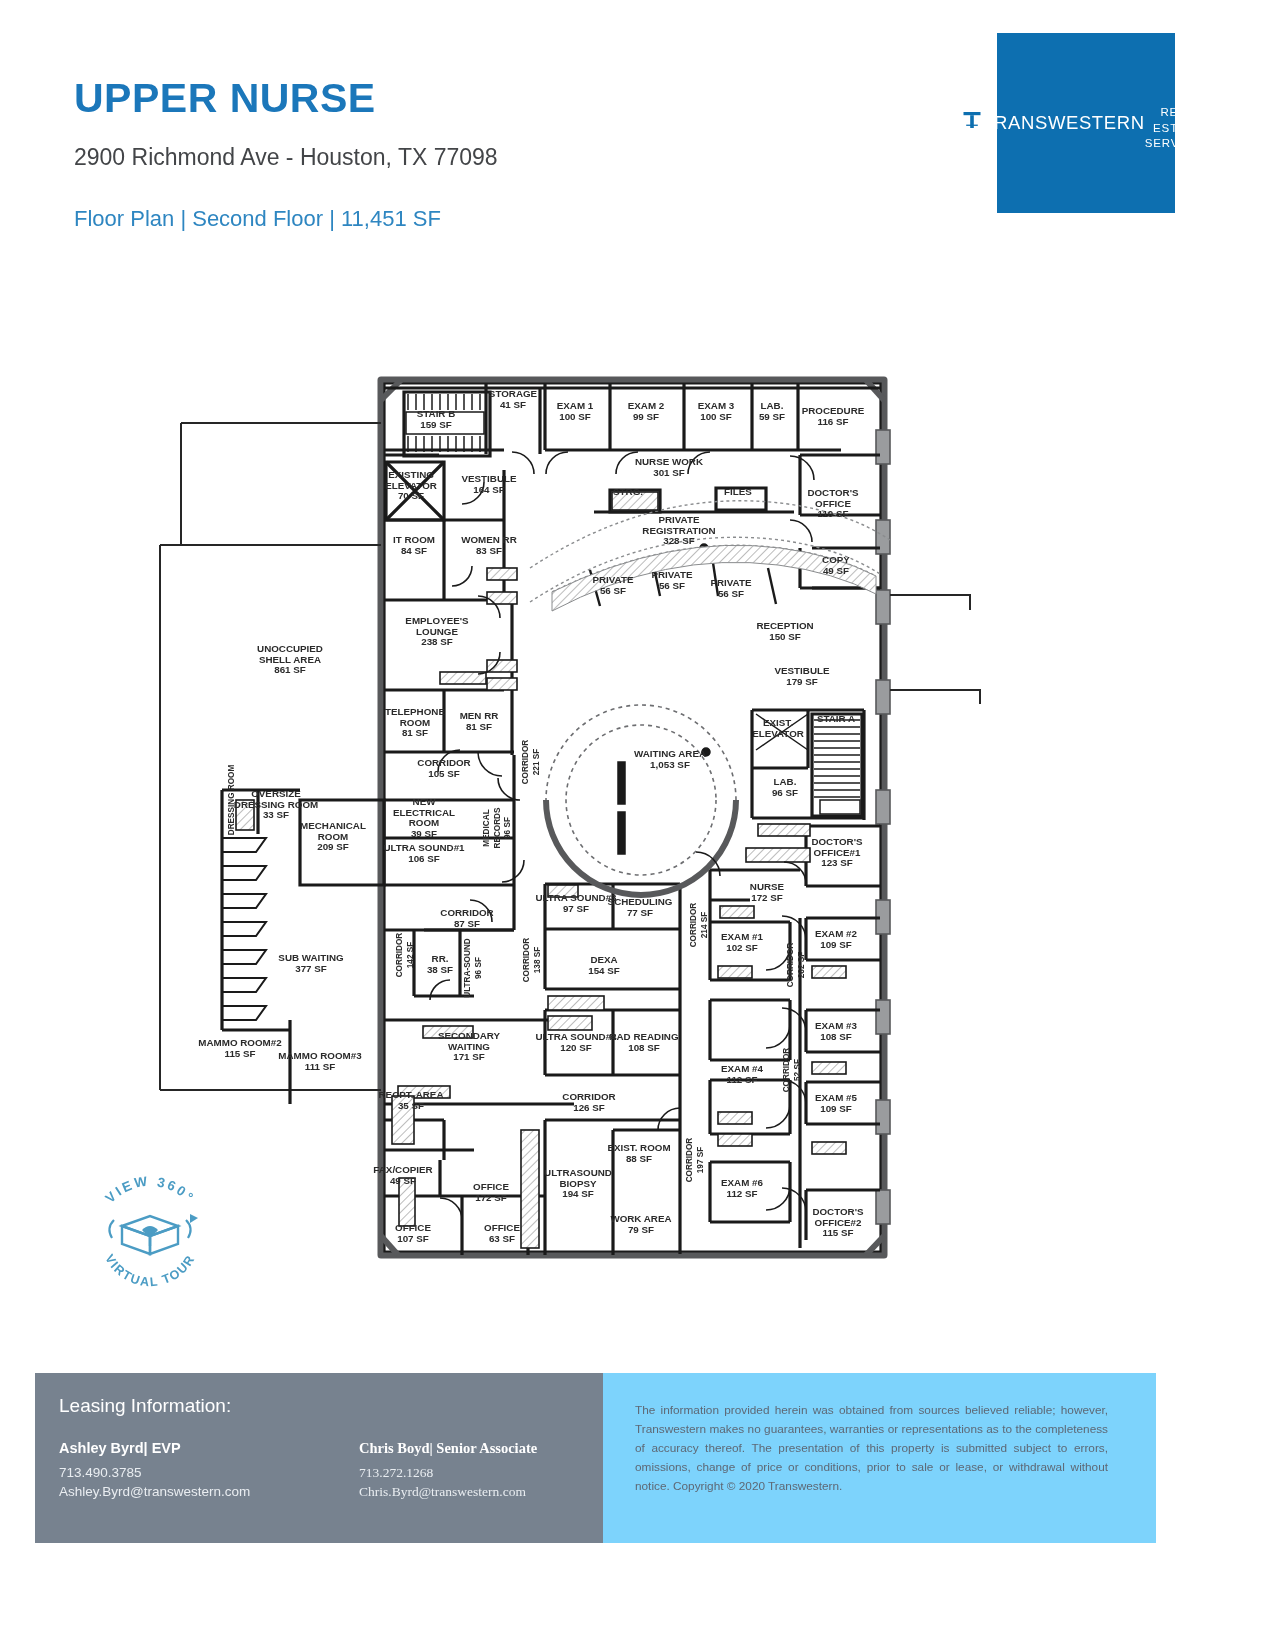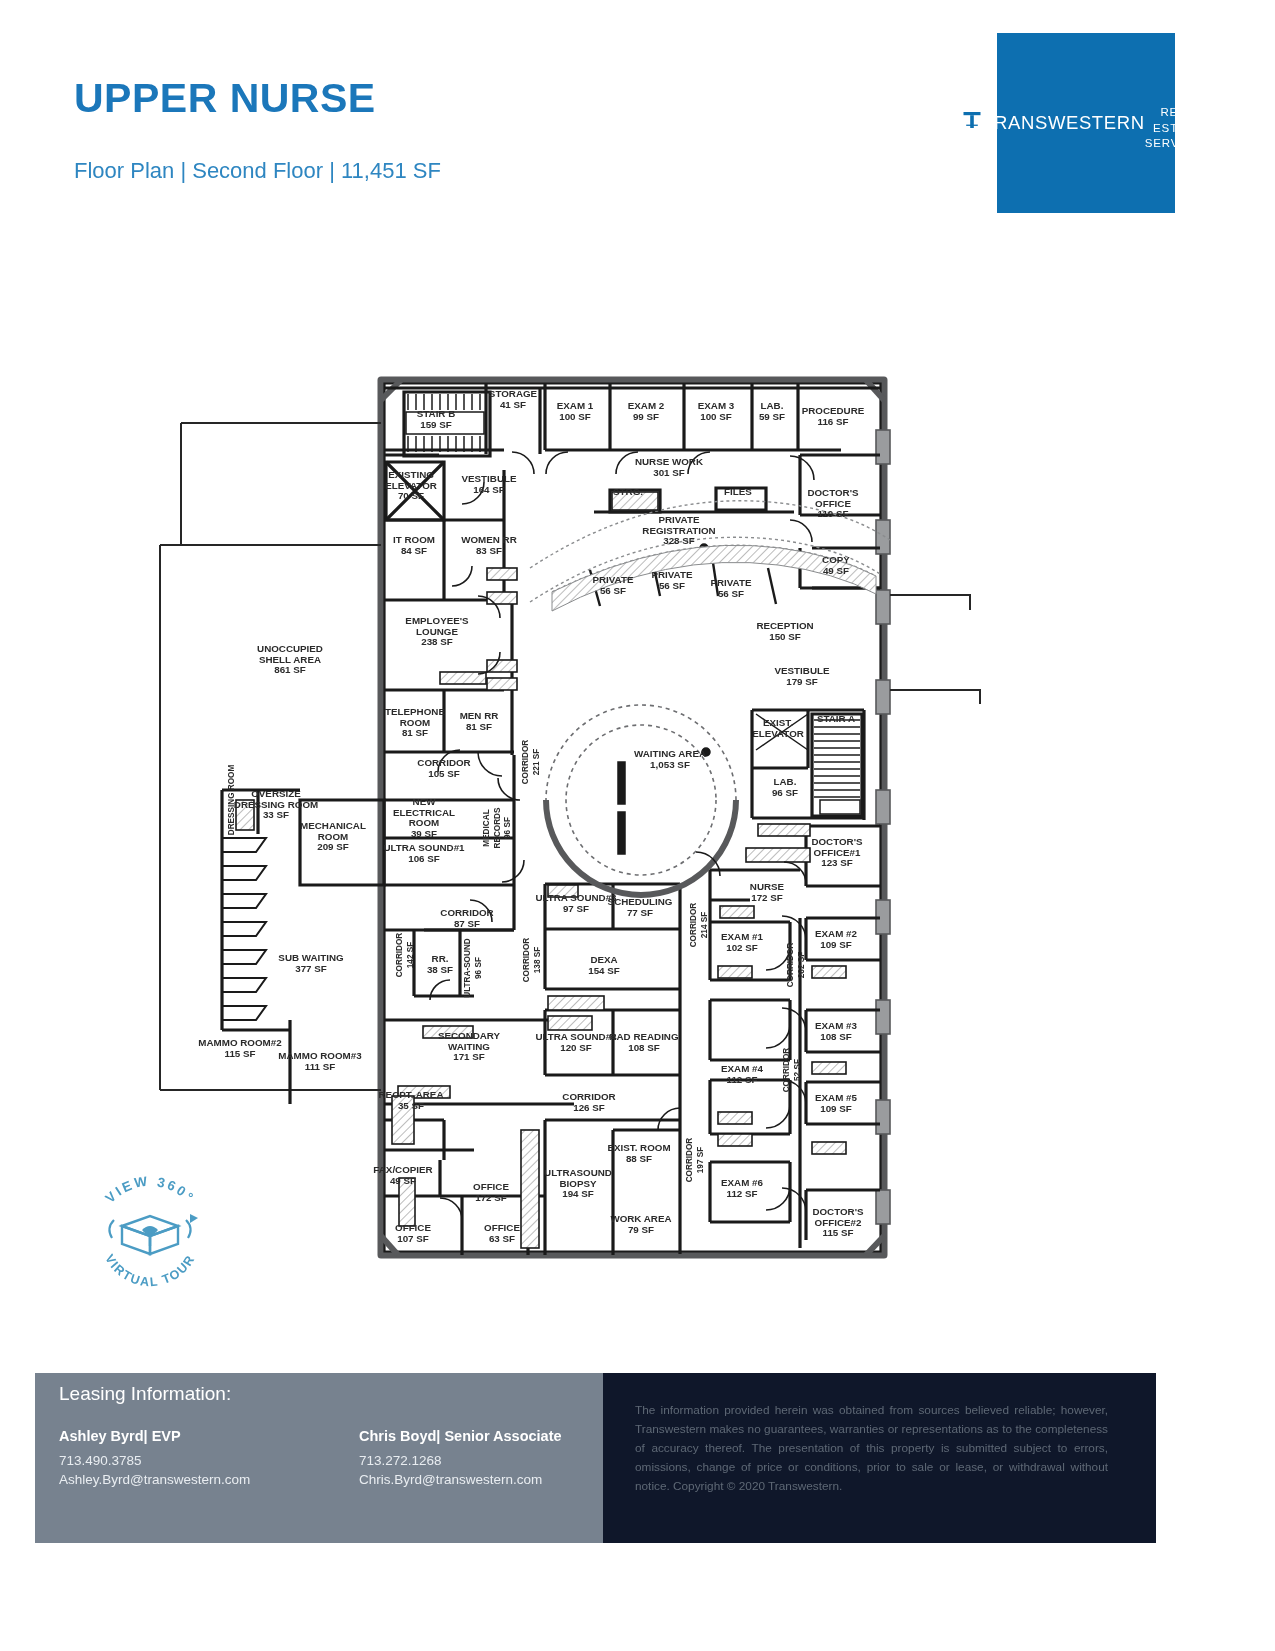--- a/index.html
+++ b/index.html
@@ -55,32 +55,32 @@
 
   
   #tour-badge {
     position:absolute; left:80px; top:1170px; width:140px; height:122px;
   }
 
   
   #footer { position:absolute; left:35px; top:1373px; width:1121px; height:170px; }
   #footer-left {
     position:absolute; left:0; top:0; width:568px; height:170px;
-    background:#77828f; padding:10px 0 0 24px;
+    background:#77828f; padding:22px 0 0 24px;
   }
   #footer-right {
     position:absolute; left:568px; top:0; width:553px; height:170px;
-    background:#0f172a; padding:28px 48px 0 32px;
+    background:#7dd3fc; padding:28px 48px 0 32px;
   }
   .leasing-head {
     color:#ffffff; font-size:19px; font-weight:400; margin:0 0 22px 0;
   }
   .contacts { display:flex;gap:20px; }
   .contact-col { width:250px; }
-  .contact-col.second { margin-left:36px; }
+  .contact-col.second { margin-left:36px;font-family:Liberation Serif, serif; }
   .c-name {
     color:#ffffff; font-size:14.5px; font-weight:bold; margin:0 0 4px 0;
     line-height:1.35;
   }
   .c-line {
     color:#e9edf1; font-size:13.5px; font-weight:400; margin:0; line-height:1.45;
   }
   .disclaimer {
     color:#5e6875; font-size:11.8px; line-height:1.62; text-align:justify;
     margin:0;
@@ -88,20 +88,21 @@
 </style>
 </head>
 <body>
 
 <div id="header">
 
   <div id="title-block">
     <h1 class="doc-title">
       <span>UPPER NURSE</span><br>
     </h1>
+    <p class="doc-address">2900 Richmond Ave - Houston, TX 77098</p>
     <p class="doc-subtitle">Floor Plan | Second Floor | 11,451 SF</p>
   </div>
 
   <div id="logo-box">
     <div id="logo-mark">
       <svg width="20" height="20" viewBox="0 0 20 20">
         <rect x="1.5" y="2" width="17" height="3.2" fill="#0d6fb0"></rect>
         <rect x="8.2" y="5.2" width="3.6" height="12.8" fill="#0d6fb0"></rect>
         <rect x="4.2" y="14.6" width="11.6" height="1.3" fill="#0d6fb0"></rect>
       </svg>

